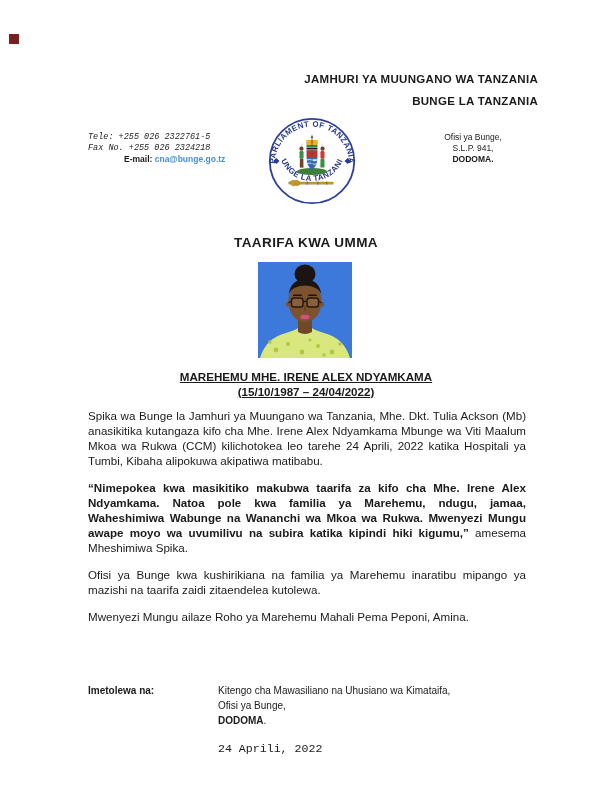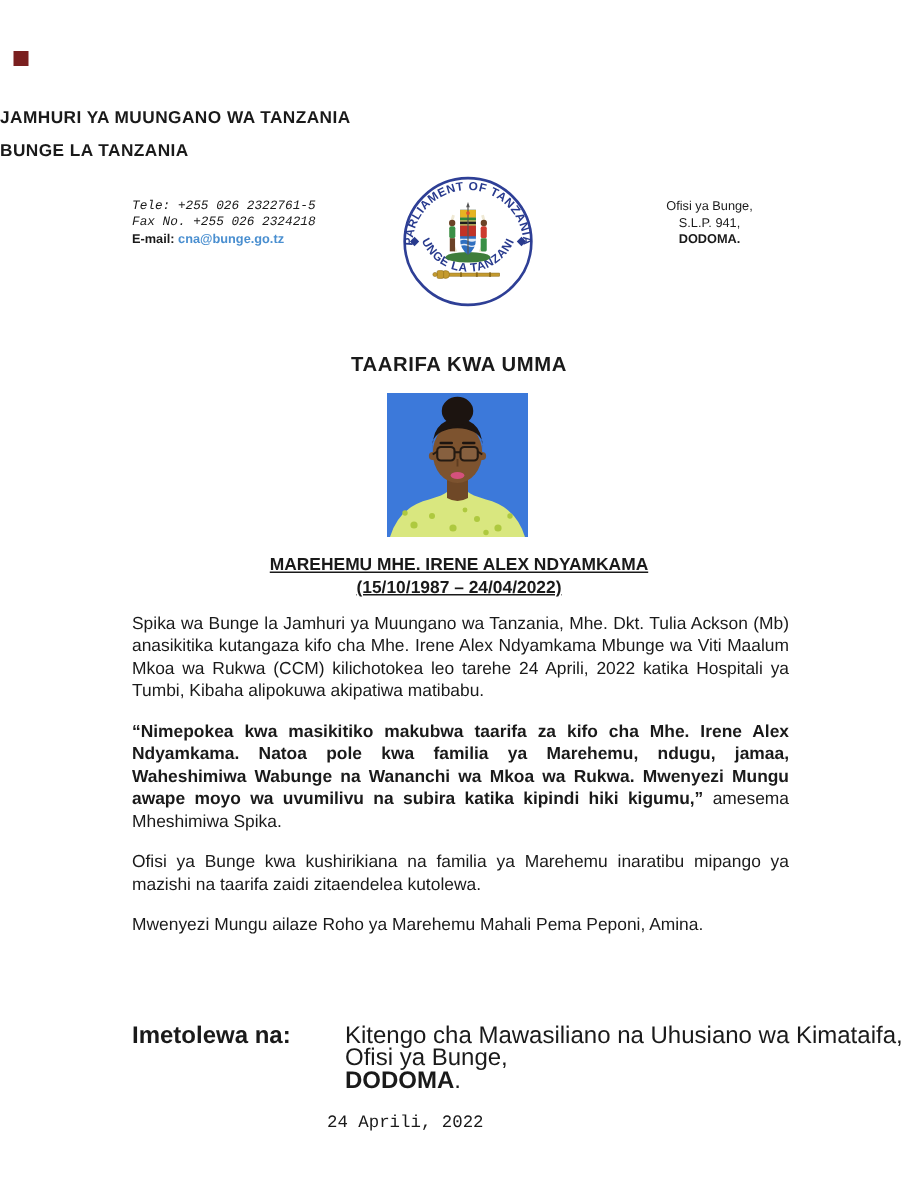--- a/index.html
+++ b/index.html
@@ -3,26 +3,26 @@
 <meta charset="utf-8">
 <style>
   html,body { margin:0; padding:0; background:#888; }
   .page {
     position:relative; width:612px; height:792px; margin:0 auto;
     background:#ffffff; overflow:hidden;
     font-family:"Liberation Sans", sans-serif; color:#1a1a1a;
   }
   .corner-mark { position:absolute; left:9px; top:34px; width:10px; height:10px; background:#7a1f1f; }
 
-  .masthead { position:absolute; top:68px; left:0; width:538px; text-align:left;
+  .masthead { position:absolute; top:68px; left:0; width:538px; text-align:right;
     font-weight:bold; font-size:11.5px; letter-spacing:.3px; line-height:22px; }
 
   .contact-left { position:absolute; left:88px; top:132px; font-size:8.5px; line-height:11px; }
   .contact-left .it { font-style:italic;font-family:Liberation Mono, monospace; }
-  .email-label { font-weight:bold; }
+  .email-label { font-weight:bold;margin-left:36px; }
   .email-link { color:#4a8fd0; font-weight:bold; text-decoration:none; }
 
   .contact-right { position:absolute; left:423px; top:132px; width:100px; text-align:center;
     font-size:8.5px; line-height:11px; }
   .contact-right .bold { font-weight:bold; }
 
   .emblem { position:absolute; left:268px; top:117px; width:88px; height:88px; }
 
   .notice-title { position:absolute; top:223px; left:0; width:612px; text-align:center;
     font-weight:bold; font-size:13.5px; letter-spacing:.4px;margin-top:12px; }
@@ -32,21 +32,21 @@
   .deceased-heading { position:absolute; top:369px; left:0; width:612px; text-align:center;
     font-weight:bold; font-size:11.6px; line-height:15px; }
   .deceased-heading .u { text-decoration:underline;margin-top:16px; }
 
   .body-text { position:absolute; left:88px; top:408px; width:438px;
     font-size:11.6px; line-height:15px; text-align:justify; }
   .body-text p { margin:0 0 12px 0; }
   .bold { font-weight:bold; }
 
   .issued { position:absolute; left:88px; top:683px; display:flex;
-    font-size:16px; line-height:15px;gap:12px; }
+    font-size:10px; line-height:15px; }
   .issued-label { font-weight:bold; width:130px; flex:0 0 130px; }
   .issue-date { position:absolute; left:218px; top:742px; font-size:11.6px;font-family:Liberation Mono, monospace; }
 </style>
 </head>
 <body>
 
 <div class="page">
 
   <div class="corner-mark"></div>
 

